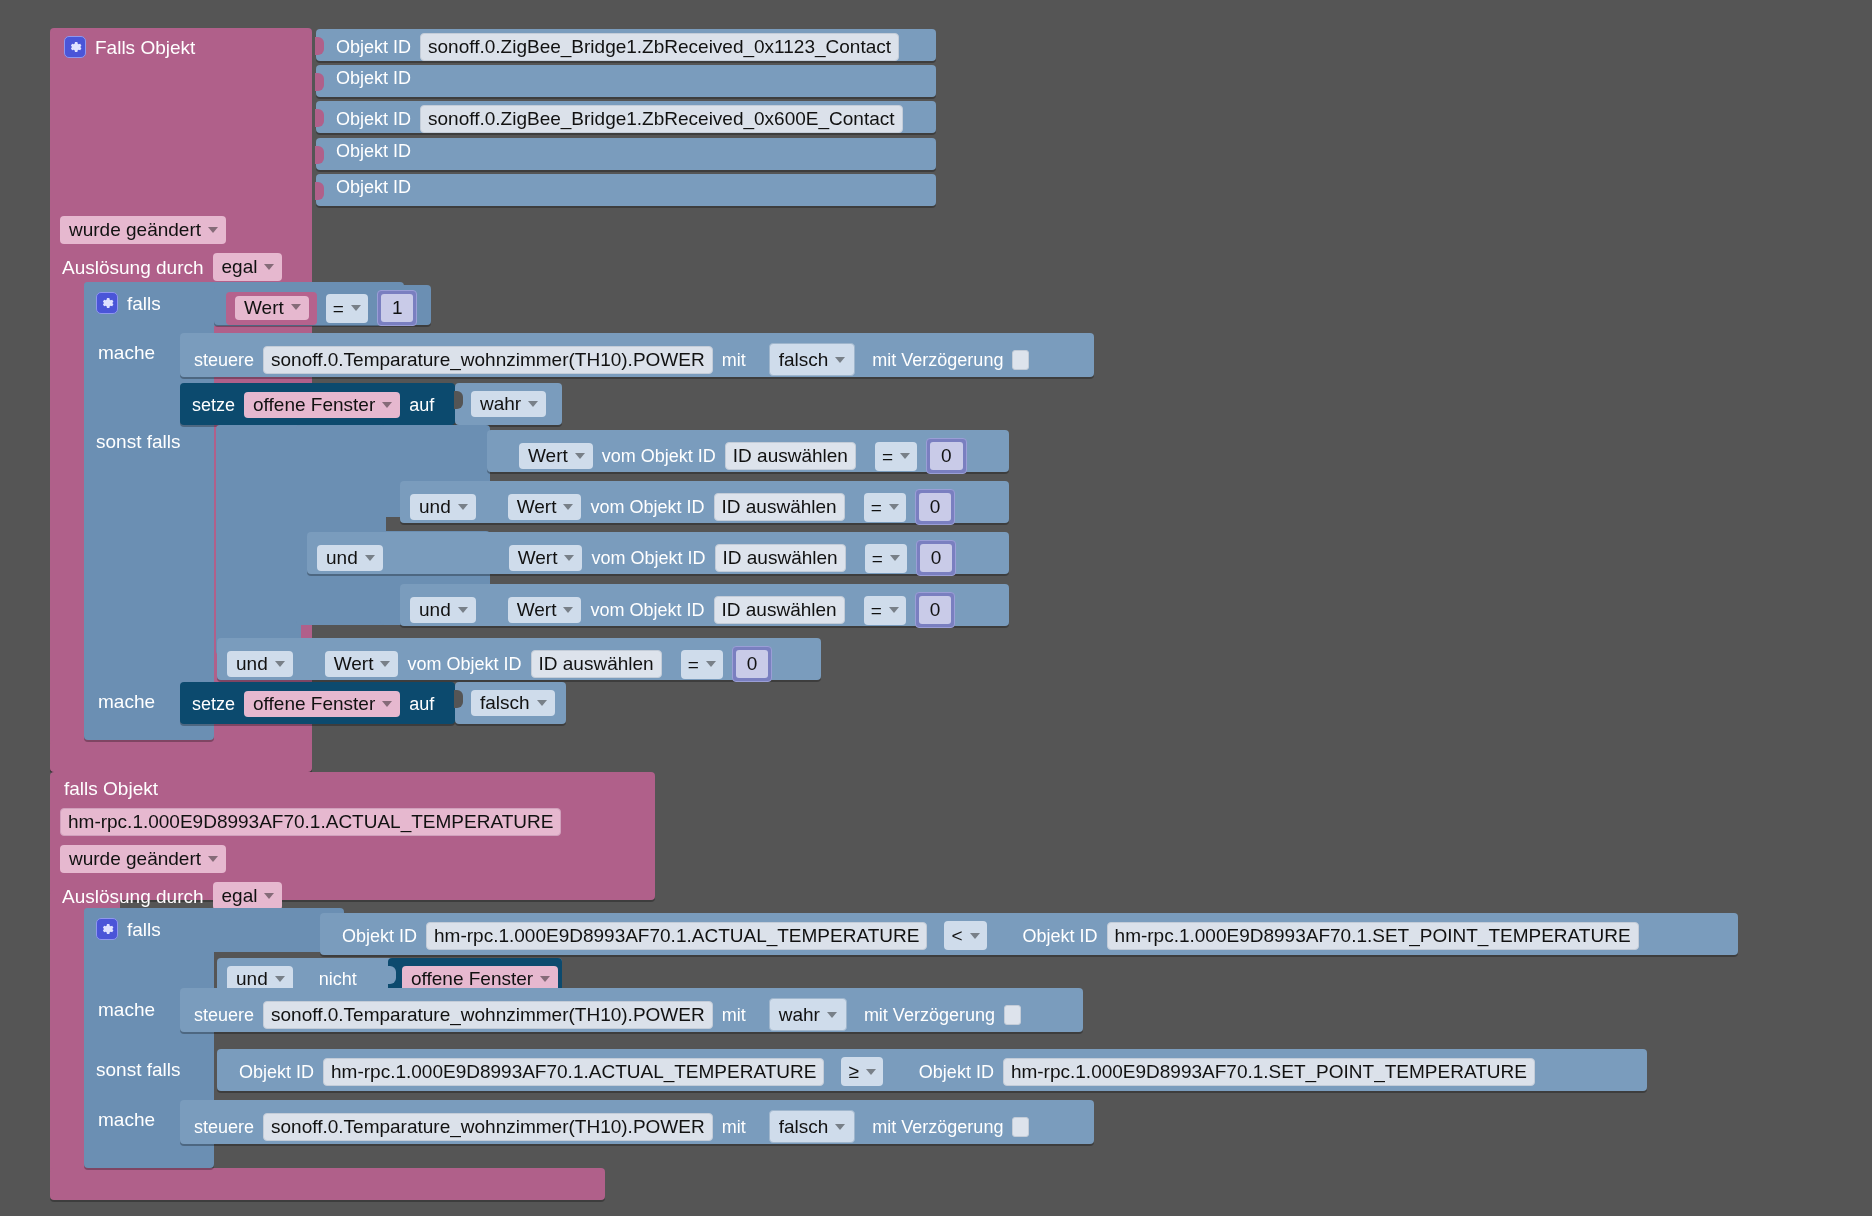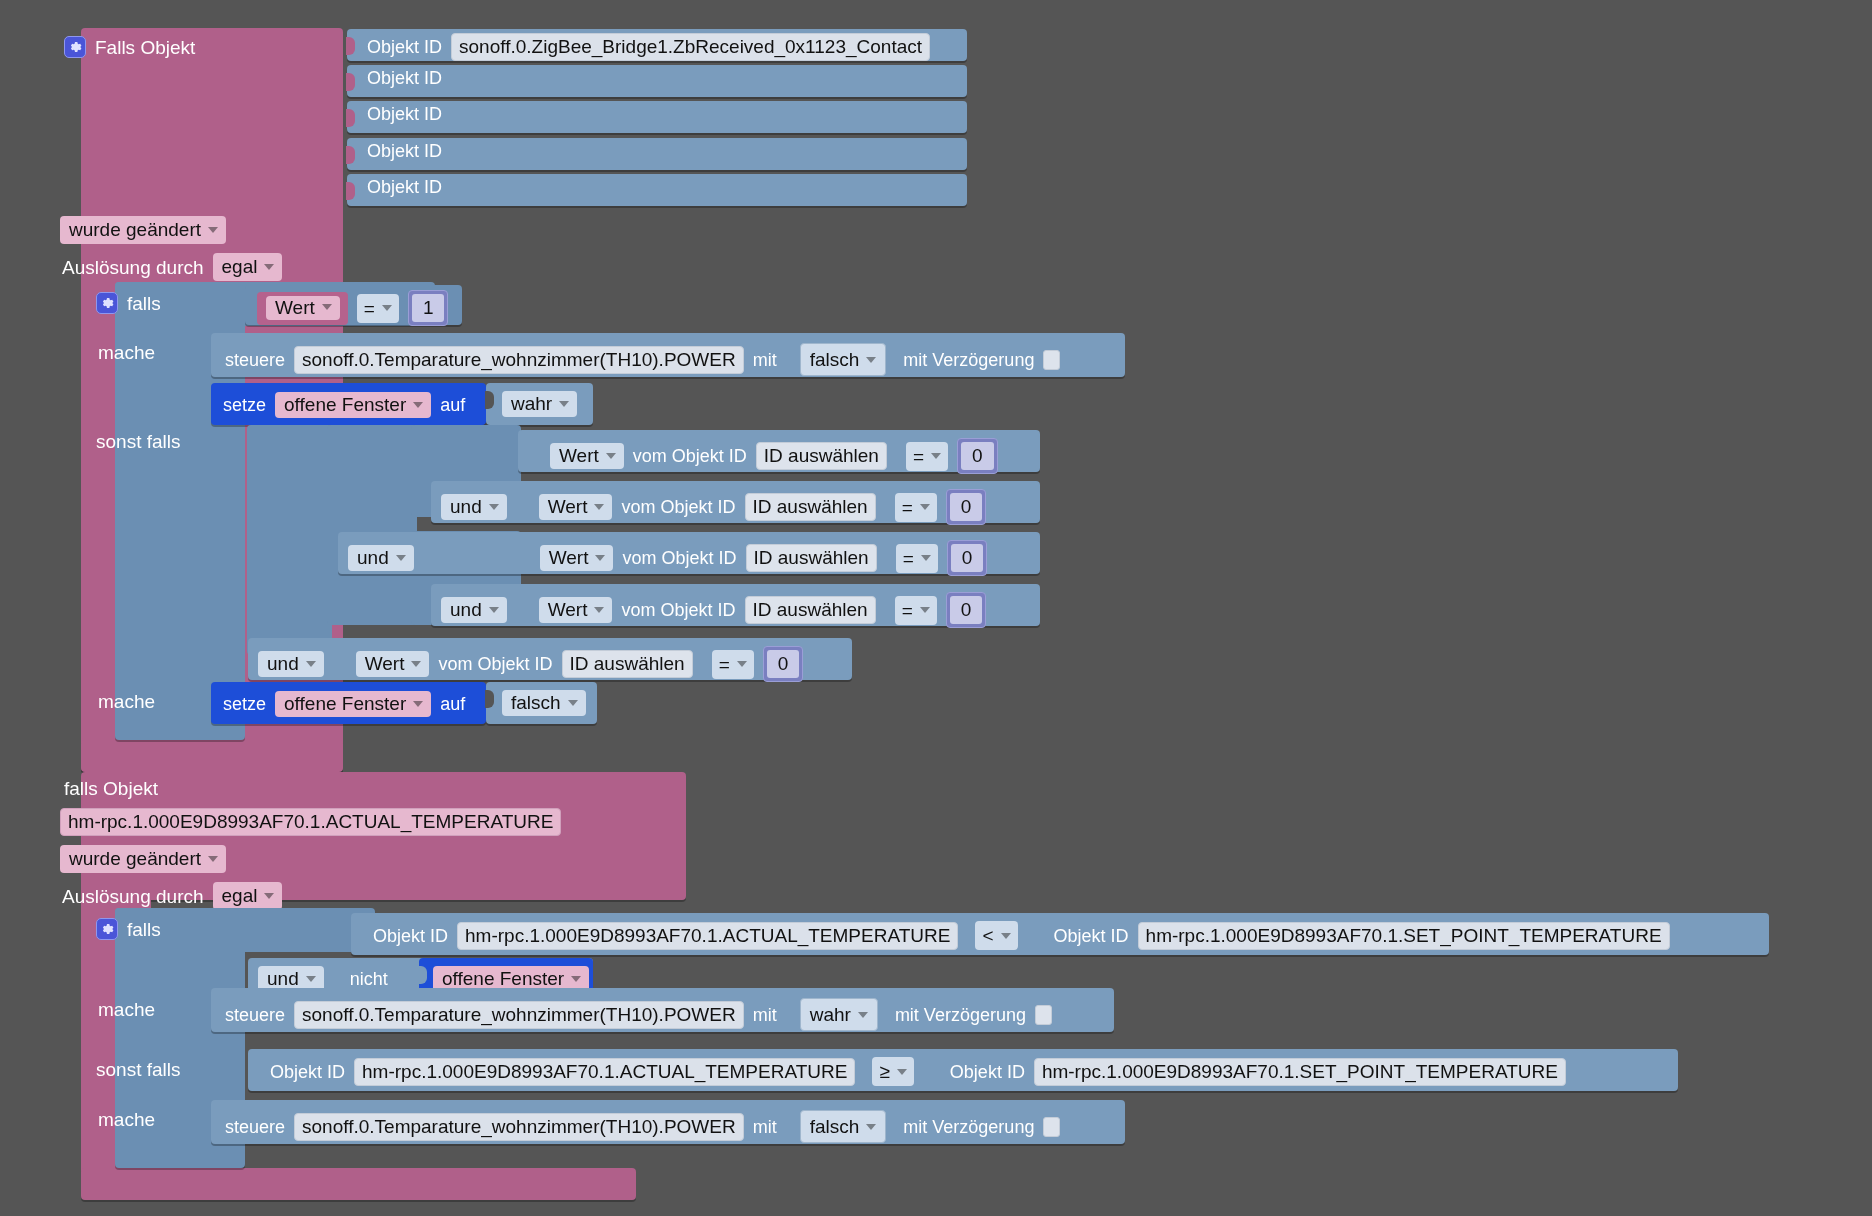--- a/index.html
+++ b/index.html
@@ -10,23 +10,23 @@
     font-family: "Liberation Sans", sans-serif;
     overflow: hidden;
   }
   #canvas {
     position: relative;
     width: 1872px; height: 1216px;
     background: #555555;
   }
 
   
-  .blk { position: absolute; border-radius: 4px; margin-left: 31px; }
+  .blk { position: absolute; border-radius: 4px; }
   .pink   { background: #b0608a; }
-  .pinkd  { background: #1d4ed8; }
+  .pinkd  { background: #0c4a6e; }
   .blue   { background: #6b8fb3; }
   .bluel  { background: #7a9cbd; }
 
   .shadow { box-shadow: 0 2px 0 rgba(0,0,0,0.28); }
 
   
   .lbl {
     color: #ffffff;
     font-size: 19px;
     line-height: 1;
@@ -170,20 +170,21 @@
   <div class="blk bluel shadow" style="left:316px; top:65px; width:620px; height:32px;">
     <div class="notch" style="background:#b0608a;"></div>
     <div class="row" style="left:20px; top:4px;">
       <span class="lbl sm">Objekt ID</span>
     </div>
   </div>
   <div class="blk bluel shadow" style="left:316px; top:101px; width:620px; height:32px;">
     <div class="notch" style="background:#b0608a;"></div>
     <div class="row" style="left:20px; top:4px;">
       <span class="lbl sm">Objekt ID</span>
+      <span class="field ro">sonoff.0.ZigBee_Bridge1.ZbReceived_0x600E_Contact</span>
     </div>
   </div>
   <div class="blk bluel shadow" style="left:316px; top:138px; width:620px; height:32px;">
     <div class="notch" style="background:#b0608a;"></div>
     <div class="row" style="left:20px; top:4px;">
       <span class="lbl sm">Objekt ID</span>
     </div>
   </div>
   <div class="blk bluel shadow" style="left:316px; top:174px; width:620px; height:32px;">
     <div class="notch" style="background:#b0608a;"></div>

